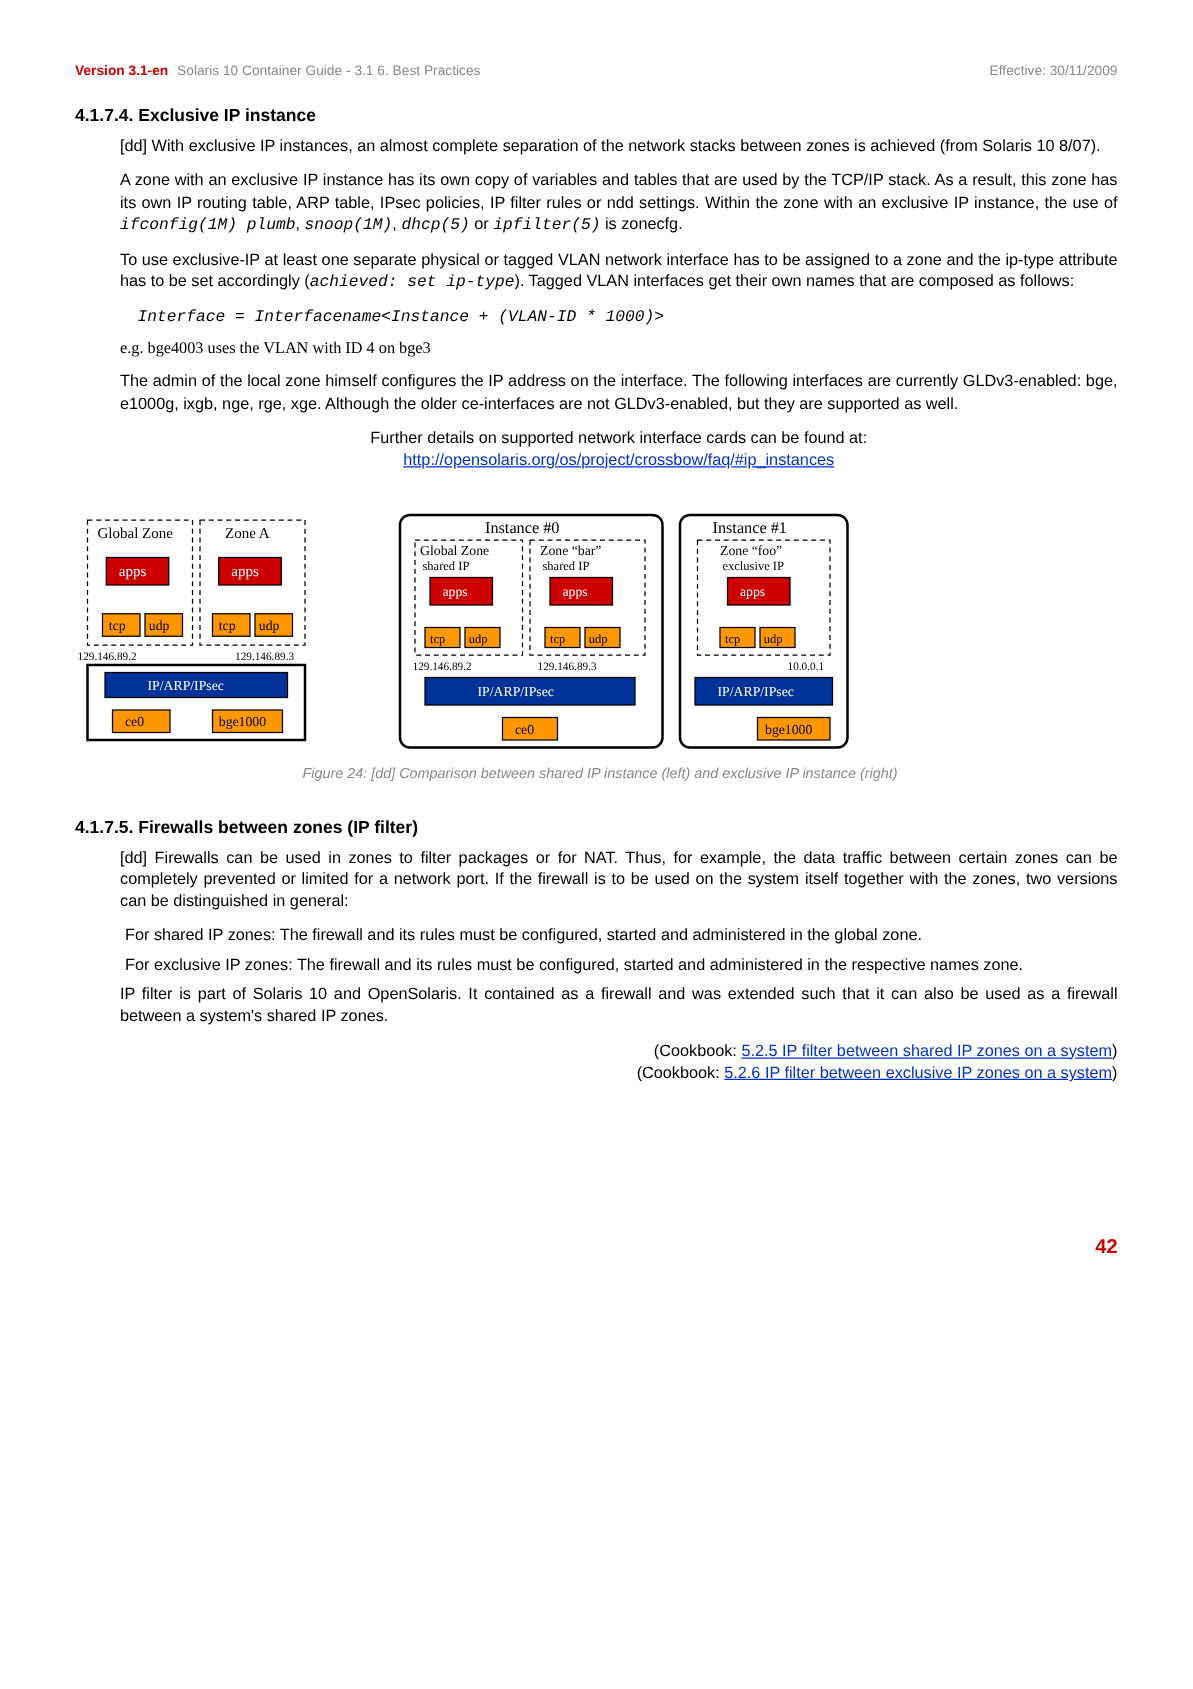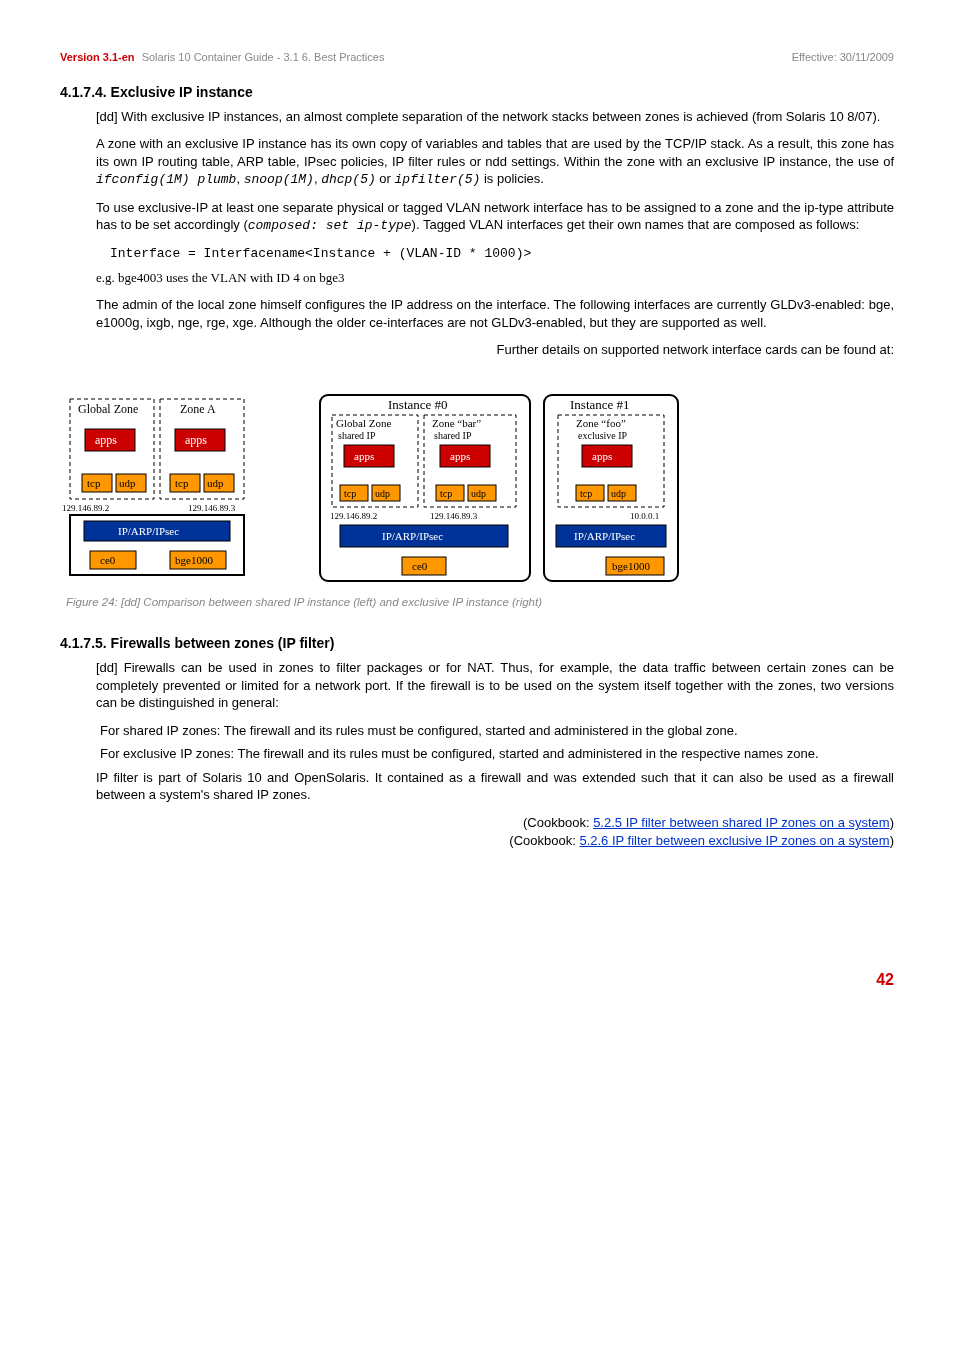--- a/index.html
+++ b/index.html
@@ -20,24 +20,24 @@
     font-size: 11px;
     margin-bottom: 18px;
     text-align: left;
   }
   .header-left { color: #c00; font-weight: bold; }
   .header-mid { color: #888; font-weight: normal; margin-left: 4px;}
   .header-right { color: #888; }
   h3 { font-size: 14px; font-weight: bold; margin: 14px 0 4px 0; text-align: left;}
   p { margin: 6px 0 10px 0; padding-left: 36px; }
   .mono { font-family: "Courier New", monospace; font-style: italic; }
-  .code-line { font-family: "Courier New", monospace; margin-left: 50px; margin-top:6px; margin-bottom:6px; text-align:left;}
+  .code-line { font-family: "Courier New", monospace; font-style: italic; margin-left: 50px; margin-top:6px; margin-bottom:6px; text-align:left;}
   a.link { color: #0033cc; text-decoration: underline; }
   .figs { display:flex; gap:50px; margin: 30px 0 6px 0; }
-  .fig-caption { font-style: italic; color: #888; font-size: 11.5px; margin: 6px 0 24px 6px; text-align:left;}
+  .fig-caption { font-style: italic; color: #888; font-size: 11.5px; margin: 6px 0 24px 6px; text-align:center;}
   .indent-list { margin: 6px 0 6px 40px; text-align: justify;}
   .page-num { text-align:right; color:#c00; font-weight:bold; font-size:16px; margin-top:120px;}
   svg text { font-family: "Times New Roman", serif; }
 </style>
 </head>
 <body>
 
 <div class="header-row">
   <div>
     <span class="header-left">Version 3.1-en</span>
@@ -47,30 +47,31 @@
 </div>
 
 <h3>4.1.7.4. Exclusive IP instance</h3>
 <p>[dd] With exclusive IP instances, an almost complete separation of the network stacks between zones is achieved (from Solaris 10 8/07).</p>
 <p>
   <span>A zone with an exclusive IP instance has its own copy of variables and tables that are used by the TCP/IP stack. As a result, this zone has its own IP routing table, ARP table, IPsec policies, IP filter rules or ndd settings. Within the zone with an exclusive IP instance, the use of </span>
   <span class="mono">ifconfig(1M) plumb</span>, 
   <span class="mono">snoop(1M)</span>, 
   <span class="mono">dhcp(5)</span> or 
   <span class="mono">ipfilter(5)</span>
-  <span> is policies.</span>
+  <span> is zonecfg.</span>
 </p>
 <p>
-  <span>To use exclusive-IP at least one separate physical or tagged VLAN network interface has to be assigned to a zone  and the ip-type attribute has to be set accordingly (</span><span class="mono">composed: set ip-type</span><span>). Tagged VLAN interfaces get their own names that are composed as follows:</span>
+  <span>To use exclusive-IP at least one separate physical or tagged VLAN network interface has to be assigned to a zone  and the ip-type attribute has to be set accordingly (</span><span class="mono">achieved: set ip-type</span><span>). Tagged VLAN interfaces get their own names that are composed as follows:</span>
 </p>
 <div class="code-line">Interface = Interfacename&lt;Instance + (VLAN-ID * 1000)&gt;</div>
 <p style="text-align:left;font-family:Liberation Serif, serif;">e.g. bge4003 uses the VLAN with ID 4 on bge3</p>
 <p>The admin of the local zone himself configures the IP address on the interface. The following interfaces are currently GLDv3-enabled: bge, e1000g, ixgb, nge, rge, xge. Although the older ce-interfaces are not GLDv3-enabled, but they are supported as well.</p>
-<p style="text-align:right; margin-bottom:2px;">
+<p style="text-align:center; margin-bottom:2px;">
   <span>Further details on supported network interface cards can be found at:</span><br>
+  <a href="#" class="link">http://opensolaris.org/os/project/crossbow/faq/#ip_instances</a>
 </p>
 
 <div class="figs">
 
 <svg width="200" height="200">
 
   <rect x="10" y="10" width="84" height="100" fill="none" stroke="#000" stroke-dasharray="4 3"></rect>
   <rect x="100" y="10" width="84" height="100" fill="none" stroke="#000" stroke-dasharray="4 3"></rect>
   <text x="18" y="24" font-size="12">Global Zone</text>
   <text x="120" y="24" font-size="12">Zone A</text>

